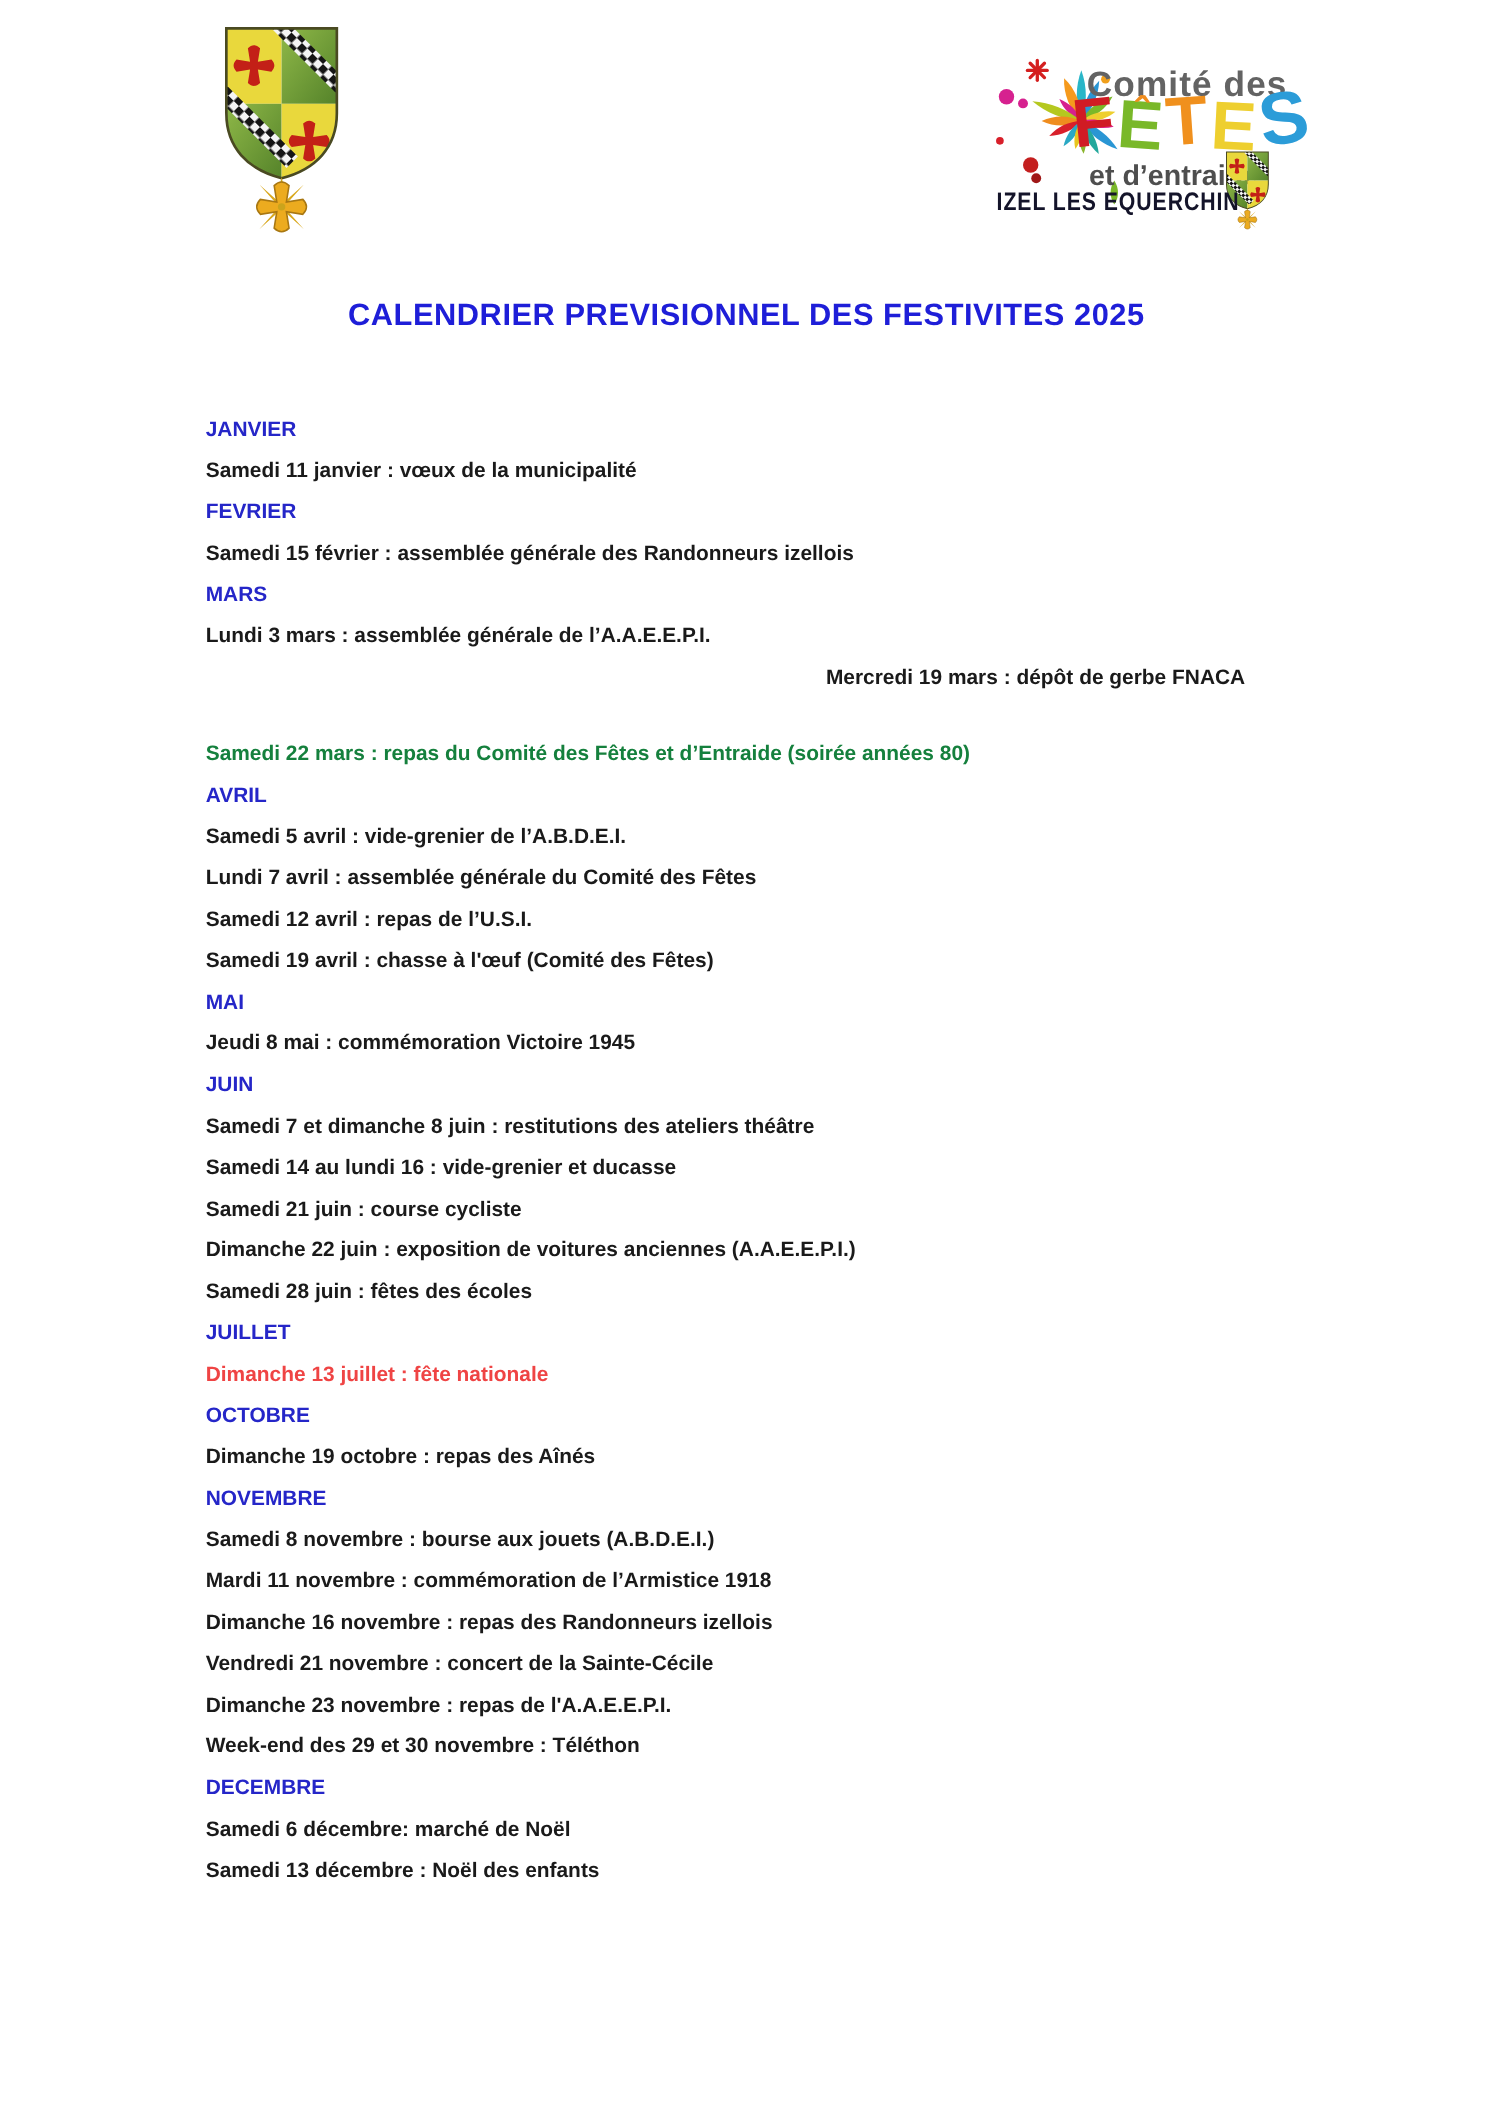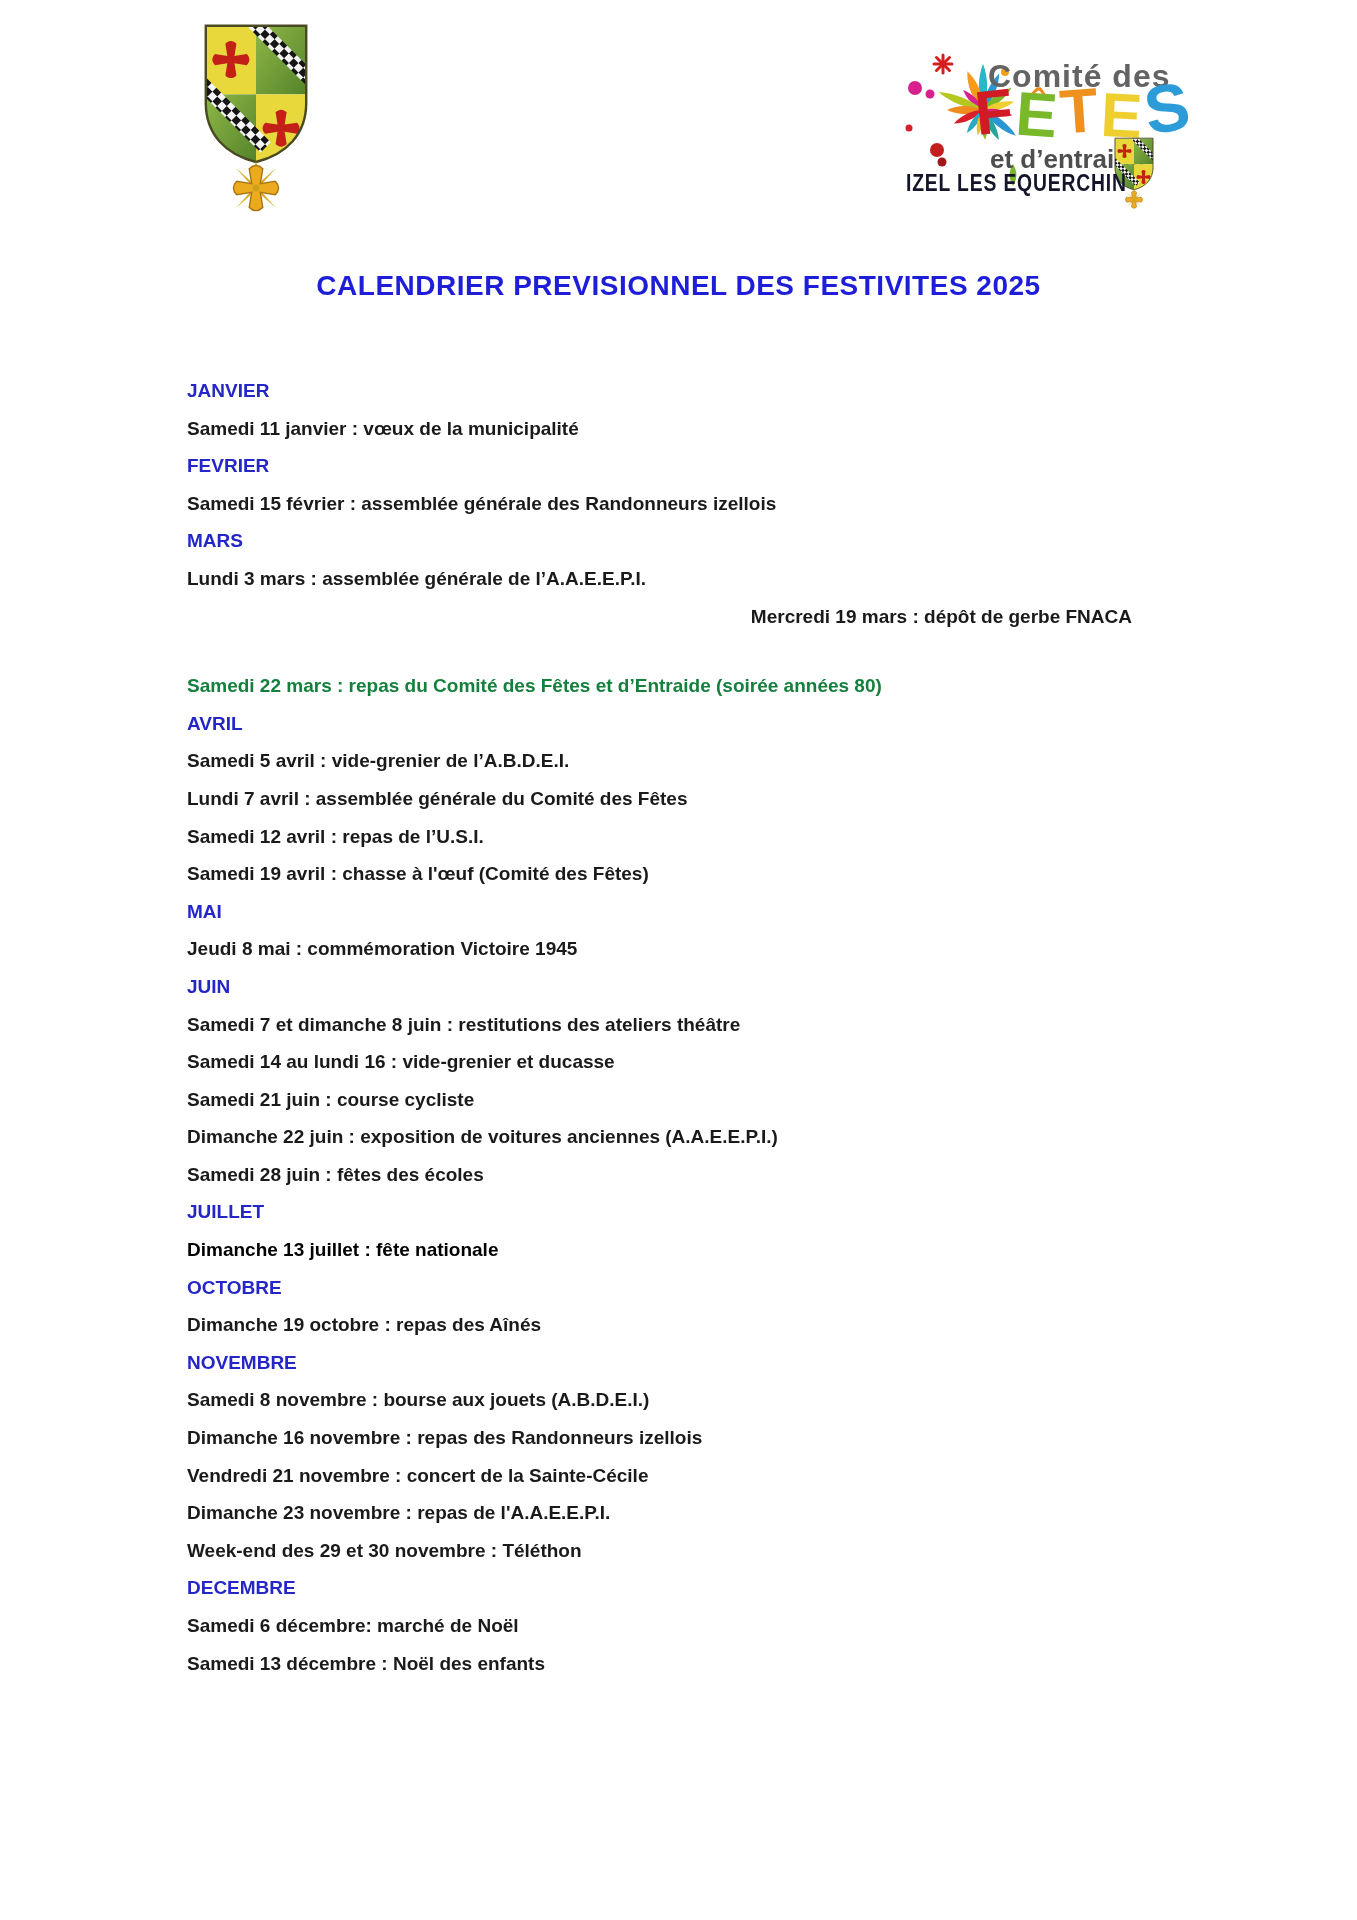--- a/index.html
+++ b/index.html
@@ -156,25 +156,26 @@
       <div class="event" style="color: rgb(26, 26, 26);">Samedi 19 avril : chasse à l'œuf (Comité des Fêtes)</div>
       <div class="month" style="color: rgb(37, 38, 200);">MAI</div>
       <div class="event" style="color: rgb(26, 26, 26);">Jeudi 8 mai : commémoration Victoire 1945</div>
       <div class="month" style="color: rgb(37, 38, 200);">JUIN</div>
       <div class="event" style="color: rgb(26, 26, 26);">Samedi 7 et dimanche 8 juin : restitutions des ateliers théâtre</div>
       <div class="event" style="color: rgb(26, 26, 26);">Samedi 14 au lundi 16 : vide-grenier et ducasse</div>
       <div class="event" style="color: rgb(26, 26, 26);">Samedi 21 juin : course cycliste</div>
       <div class="event" style="color: rgb(26, 26, 26);">Dimanche 22 juin : exposition de voitures anciennes (A.A.E.E.P.I.)</div>
       <div class="event" style="color: rgb(26, 26, 26);">Samedi 28 juin : fêtes des écoles</div>
       <div class="month" style="color: rgb(37, 38, 200);">JUILLET</div>
-      <div class="event" style="color: #000000;">Dimanche 13 juillet : fête nationale</div>
+      <div class="event" style="color: #ef4444;">Dimanche 13 juillet : fête nationale</div>
       <div class="month" style="color: rgb(37, 38, 200);">OCTOBRE</div>
       <div class="event" style="color: rgb(26, 26, 26);">Dimanche 19 octobre : repas des Aînés</div>
       <div class="month" style="color: rgb(37, 38, 200);">NOVEMBRE</div>
       <div class="event" style="color: rgb(26, 26, 26);">Samedi 8 novembre : bourse aux jouets (A.B.D.E.I.)</div>
+      <div class="event" style="color: rgb(26, 26, 26);">Mardi 11 novembre : commémoration de l’Armistice 1918</div>
       <div class="event" style="color: rgb(26, 26, 26);">Dimanche 16 novembre : repas des Randonneurs izellois</div>
       <div class="event" style="color: rgb(26, 26, 26);">Vendredi 21 novembre : concert de la Sainte-Cécile</div>
       <div class="event" style="color: rgb(26, 26, 26);">Dimanche 23 novembre : repas de l'A.A.E.E.P.I.</div>
       <div class="event" style="color: rgb(26, 26, 26);">Week-end des 29 et 30 novembre : Téléthon</div>
       <div class="month" style="color: rgb(37, 38, 200);">DECEMBRE</div>
       <div class="event" style="color: rgb(26, 26, 26);">Samedi 6 décembre: marché de Noël</div>
       <div class="event" style="color: rgb(26, 26, 26);">Samedi 13 décembre : Noël des enfants</div>
     </div>
 
 </div>

